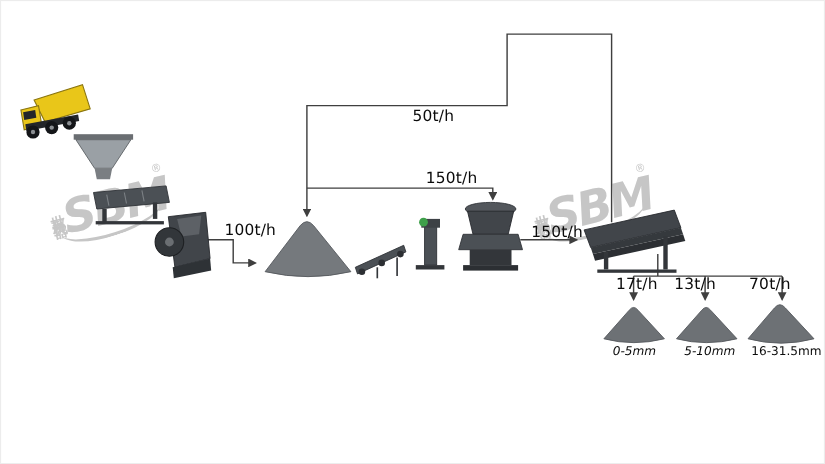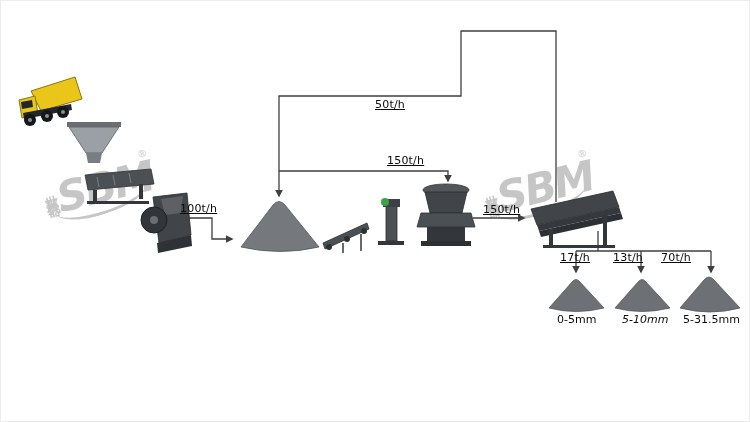--- a/index.html
+++ b/index.html
@@ -1,21 +1,21 @@
 <!DOCTYPE html>
 <html><head>
 <meta charset="utf-8">
 <style>
   html,body{margin:0;padding:0;background:#fff;}
   #stage{position:relative;width:750px;height:422px;background:#ffffff;overflow:hidden;
          border:1px solid #ececec;box-sizing:border-box;
          font-family:"DejaVu Sans",sans-serif;}
   svg{position:absolute;left:0;top:0;}
   .flow{fill:none;stroke:#3f3f3f;stroke-width:1.3;}
-  .label{position:absolute;font-size:11px;color:#0b0b0b;white-space:nowrap;letter-spacing:0.2px;text-decoration:underline;}
+  .label{position:absolute;font-size:14px;color:#0b0b0b;white-space:nowrap;letter-spacing:0.2px;}
   .prod-label{position:absolute;font-size:11px;color:#0b0b0b;white-space:nowrap;}
   
   .watermark{position:absolute;width:112px;height:92px;color:#c6c6c6;transform:rotate(-14deg);}
   .wm-brand{position:absolute;left:12px;top:14px;font-style:italic;font-weight:bold;
             font-size:42px;letter-spacing:-2px;line-height:1;}
   .wm-cn{position:absolute;left:-4px;top:20px;writing-mode:vertical-rl;font-size:13px;
          letter-spacing:3px;font-weight:bold;}
   .wm-reg{position:absolute;right:2px;top:6px;font-size:10px;}
   .wm-swoosh{position:absolute;left:6px;top:28px;width:96px;height:30px;
              border-bottom:3px solid #c6c6c6;border-radius:50%;transform:rotate(-4deg);}
@@ -129,25 +129,25 @@
       <rect x="548" y="228" width="4" height="16" class="machine-base"></rect>
       <rect x="602" y="214" width="4" height="30" class="machine-base"></rect>
       <rect x="542" y="244" width="72" height="3" class="machine-base"></rect>
     </g>
 
     <path class="pile" d="M548,307 L571,281 Q575,276 579,281 L603,307 Q575,314 548,307 Z" fill="#6d7175"></path>
     <path class="pile" d="M614,307 L637,281 Q641,276 645,281 L669,307 Q641,314 614,307 Z" fill="#6d7175"></path>
     <path class="pile" d="M679,307 L703,279 Q708,273 713,279 L739,307 Q709,315 679,307 Z" fill="#6d7175"></path>
   </svg>
 
-  <span class="label" style="left:179px;top:201px;">100t/h</span>
+  <span class="label" style="left:203px;top:201px;">100t/h</span>
   <span class="label" style="left:374px;top:97px;">50t/h</span>
   <span class="label" style="left:386px;top:153px;">150t/h</span>
   <span class="label" style="left:482px;top:202px;">150t/h</span>
   <span class="label" style="left:559px;top:250px;">17t/h</span>
   <span class="label" style="left:612px;top:250px;">13t/h</span>
-  <span class="label" style="left:660px;top:250px;">70t/h</span>
+  <span class="label" style="left:680px;top:250px;">70t/h</span>
 
-  <span class="prod-label" style="left:556px;top:312px;">0-5mm</span>
+  <span class="prod-label" style="left:556px;top:312px;font-style:italic;">0-5mm</span>
   <span class="prod-label" style="left:621px;top:312px;font-style:italic;">5-10mm</span>
-  <span class="prod-label" style="left:682px;top:312px;">5-31.5mm</span>
+  <span class="prod-label" style="left:682px;top:312px;">16-31.5mm</span>
 
 </div>
 
 </body></html>

